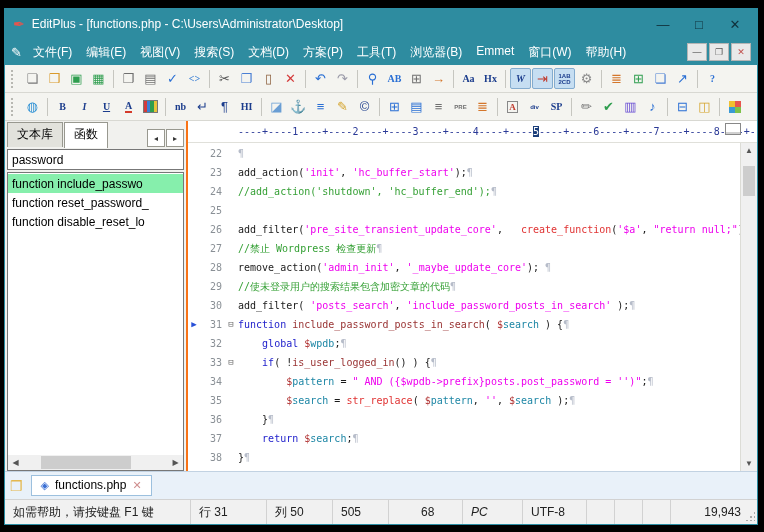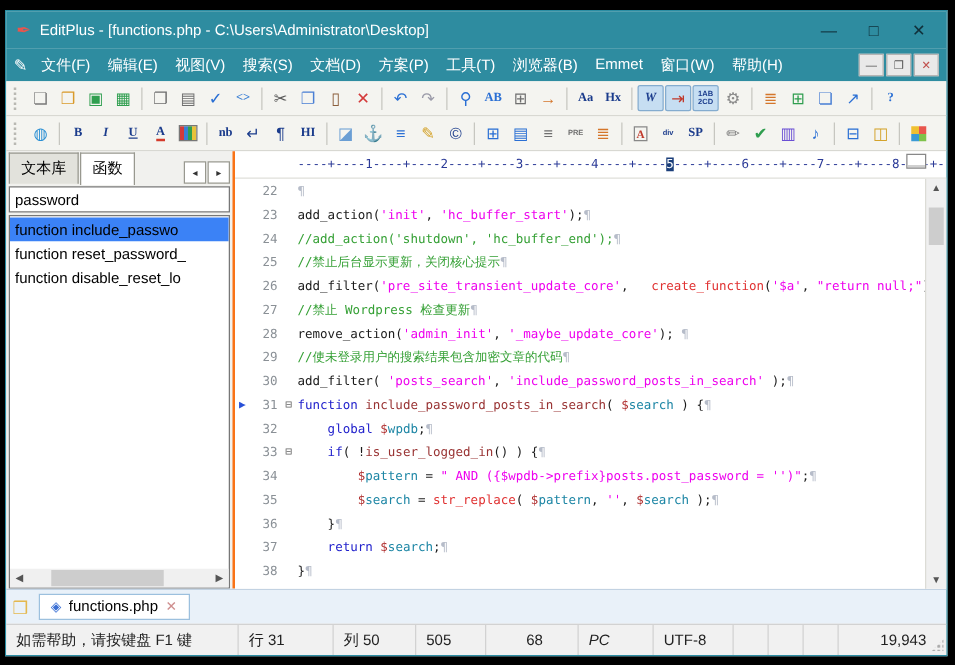--- a/index.html
+++ b/index.html
@@ -53,21 +53,21 @@
   .side-tabspace{flex:1}
   .spin-btn{width:16px;height:16px;border:1px solid #98988f;background:#fff;font-size:8px;
     display:flex;align-items:center;justify-content:center;color:#333;margin-left:1px}
   .side-search{flex:none;margin:2px 0}
   .side-search input{width:100%;box-sizing:border-box;height:21px;border:1px solid #777;
     font-size:12px;padding:1px 4px;font-family:"Liberation Sans",sans-serif}
   .side-list{flex:1;background:#fff;border:1px solid #777;display:flex;flex-direction:column;
     overflow:hidden;min-height:0}
   .side-items{flex:1;font-size:12px;padding-top:1px}
   .side-item{padding:3px 4px 2px;white-space:nowrap;overflow:hidden}
-  .side-item.selected{background:#3b82f6}
+  .side-item.selected{background:#86efac}
   .side-hscroll{height:15px;flex:none;background:#f0f0f0;display:flex;align-items:center}
   .hs-arrow{width:15px;text-align:center;font-size:8px;color:#555}
   .hs-track{flex:1;height:100%;position:relative}
   .hs-thumb{position:absolute;left:18px;top:1px;width:90px;height:13px;background:#cdcdcd}
   
   .editor{flex:1;display:flex;flex-direction:column;background:#fff;min-width:0;position:relative}
   .ruler{height:21px;flex:none;display:flex;align-items:center;border-bottom:1px solid #e0e0da;
     font-family:"DejaVu Sans Mono",monospace;font-size:10px;color:#2b3a97;white-space:pre;
     overflow:hidden;padding-left:50px}
   .ruler .cursor{background:#1b3e7a;color:#fff}
@@ -397,21 +397,20 @@
             <div class="line">
               <span class="mark"></span>
               <span class="lnum">24</span>
               <span class="fold"></span>
               <span class="codetext"><span class="tk-c">//add_action('shutdown', 'hc_buffer_end');</span><span class="eol">¶</span></span>
             </div>
             <div class="line">
               <span class="mark"></span>
               <span class="lnum">25</span>
               <span class="fold"></span>
-              <span class="codetext"><span class="tk-c">//禁止后台显示更新，关闭核心提示</span><span class="eol">¶</span></span>
             </div>
             <div class="line">
               <span class="mark"></span>
               <span class="lnum">26</span>
               <span class="fold"></span>
               <span class="codetext"><span class="tk-p">add_filter(</span><span class="tk-s">'pre_site_transient_update_core'</span><span class="tk-p">,   </span><span class="tk-f">create_function</span><span class="tk-p">(</span><span class="tk-s">'$a'</span><span class="tk-p">, </span><span class="tk-s">"return null;"</span><span class="tk-p">));</span><span class="eol">¶</span></span>
             </div>
             <div class="line">
               <span class="mark"></span>
               <span class="lnum">27</span>

